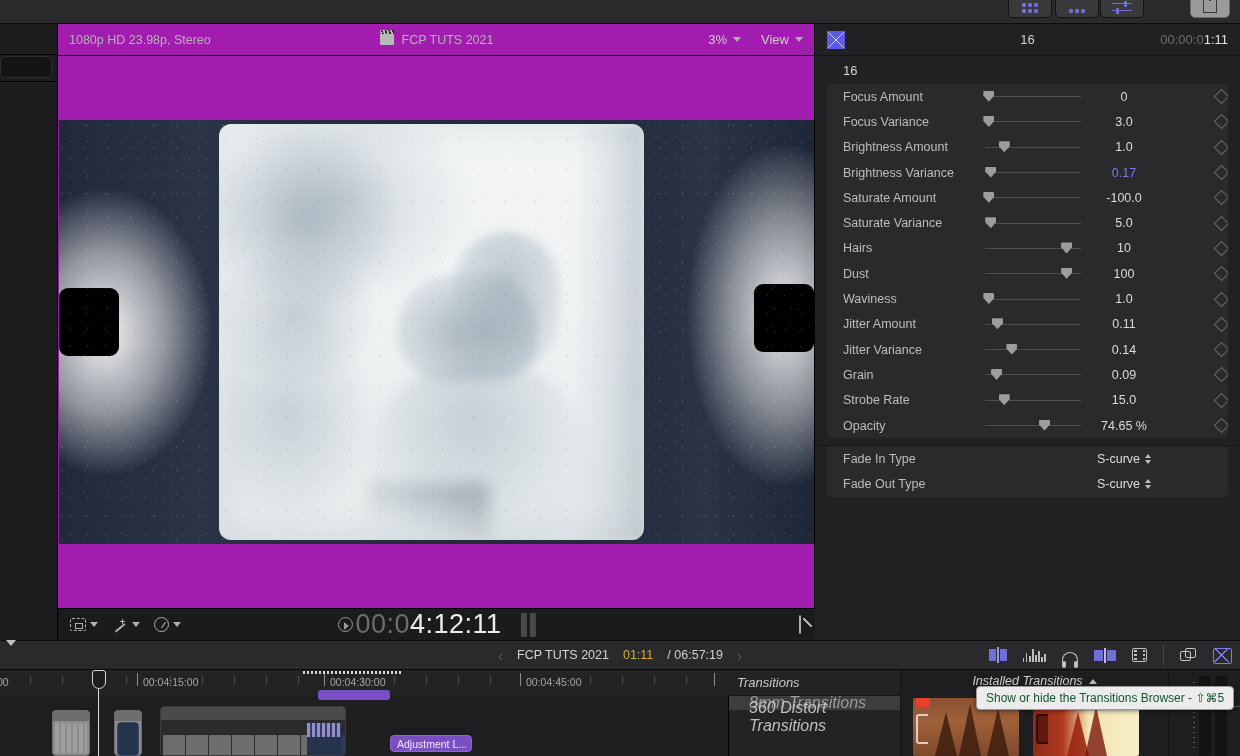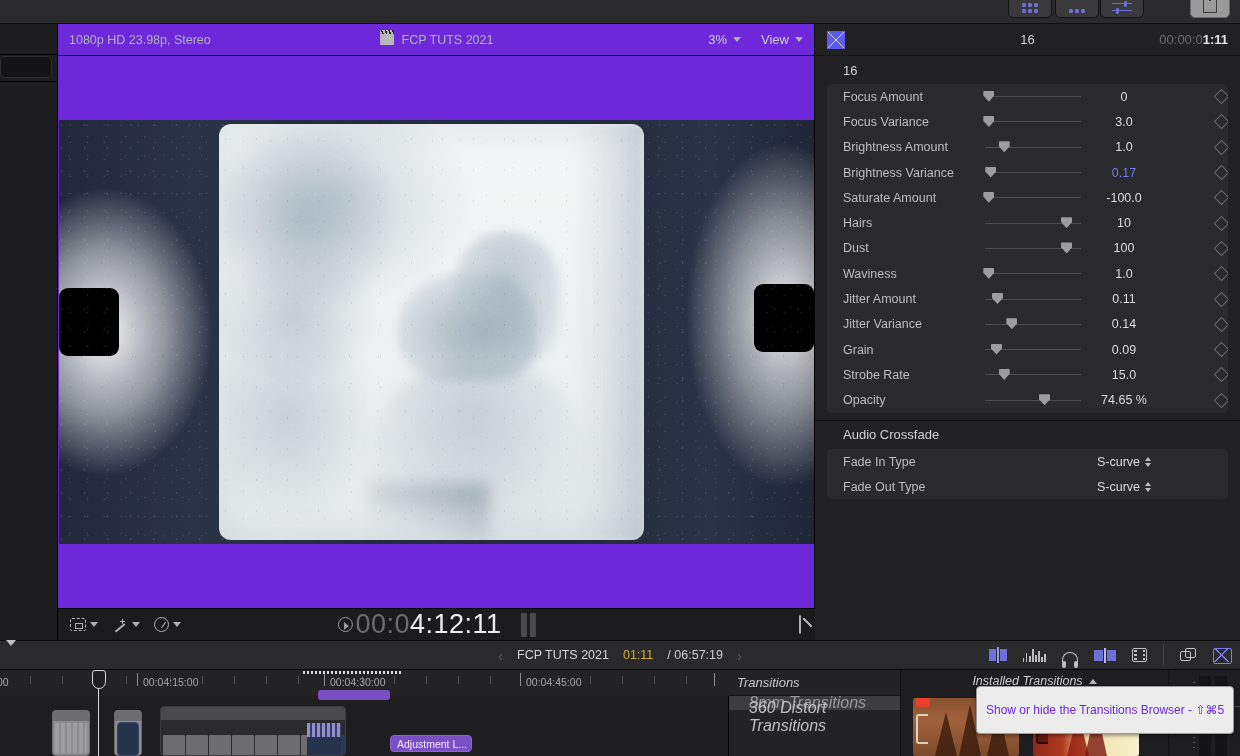--- a/index.html
+++ b/index.html
@@ -52,21 +52,21 @@
   .stub-searchbar {
     position: absolute; left: 0; top: 32px; width: 52px; height: 22px;
     background: #141416; border: 1px solid #2e2e30; border-radius: 5px;
   }
   .stub-row-top { position: absolute; left:0; top: 0; width: 58px; height: 31px; border-bottom: 1px solid #000; }
   .stub-row-bot { position: absolute; left:0; top: 57px; width: 58px; height: 559px; border-top: 1px solid #000; }
 
   
   .viewer {
     position: absolute; left: 58px; top: 24px; width: 757px; height: 616px;
-    background: #6d28d9; border-right: 1px solid #000;
+    background: #a21caf; border-right: 1px solid #000;
   }
   .viewer-info {
     position: absolute; left: 0; top: 0; width: 757px; height: 32px;
     border-bottom: 1px solid #000;
     display: flex; align-items: center;
     font-size: 12.5px; color: #b4b4b4;
   }
   .vi-format { margin-left: 11px; }
   .vi-center { position: absolute; left: 50%; transform: translateX(-50%); display: flex; align-items: center; gap: 8px; }
   .clapper {
@@ -223,21 +223,21 @@
     background: linear-gradient(45deg, transparent 49%, #d6d6f8 49%, #d6d6f8 52%, transparent 52%);
   }
   .insp-icon::after {
     background: linear-gradient(-45deg, transparent 49%, #d6d6f8 49%, #d6d6f8 52%, transparent 52%);
   }
   .insp-title {
     position: absolute; left: 50%; transform: translateX(-50%);
     font-size: 13px; color: #d0d0d0;
   }
   .insp-tc { position: absolute; right: 12px; font-size: 13px; color: #6e6e70; }
-  .insp-tc b { color: #e4e4e4; font-weight: 700; }
+  .insp-tc b { color: #e4e4e4; font-weight: 400; }
 
   .insp-section-label {
     height: 28px; display: flex; align-items: center; padding-left: 28px;
     font-size: 13px; color: #d2d2d2;
   }
   .param-group {
     margin: 0 12px; background: #2a2a2c; border-radius: 5px; overflow: hidden;
   }
   .param-row {
     height: 25.3px; display: flex; align-items: center; position: relative;
@@ -431,22 +431,22 @@
   .am-bars { position: absolute; left: 30px; top: 6px; display: flex; gap: 4px; }
   .am-bars i { display: block; width: 12px; height: 80px; background: #141416; border-radius: 1px; }
   .am-scale { position: absolute; left: 16px; top: 30px; font-size: 10px; color: #8d8d8f; }
   .am-line { position: absolute; left: 26px; top: 36px; width: 46px; height: 1px; background: #4e4e50; }
   .am-ticks { position: absolute; left: 24px; top: 12px; width: 2px; height: 70px;
     background: repeating-linear-gradient(#5a5a5c 0 1px, transparent 1px 5px); }
 
   
   .tooltip {
     position: absolute; left: 976px; top: 686px;
-    background: #ececec; color: #6d28d9; font-size: 12px;
-    padding: 16px 9px; border-radius: 4px; border: 1px solid #9a9a9a;
+    background: #ececec; color: #14532d; font-size: 12px;
+    padding: 4px 9px; border-radius: 4px; border: 1px solid #9a9a9a;
     white-space: nowrap; z-index: 60;
     box-shadow: 0 1px 4px rgba(0,0,0,0.5);
   }
 </style>
 </head>
 <body>
 
 <div id="app">
 
   <div class="toolbar-strip">
@@ -605,20 +605,29 @@
         <div class="param-row">
           <span class="p-label">Saturate Amount</span>
           <span class="p-slider">
             <span class="p-track"></span>
             <span class="p-knob" style="left:4%"></span>
           </span>
           <span class="p-value">-100.0</span>
           <span class="p-key"></span>
         </div>
         <div class="param-row">
+          <span class="p-label">Saturate Variance</span>
+          <span class="p-slider">
+            <span class="p-track"></span>
+            <span class="p-knob" style="left:6%"></span>
+          </span>
+          <span class="p-value">5.0</span>
+          <span class="p-key"></span>
+        </div>
+        <div class="param-row">
           <span class="p-label">Hairs</span>
           <span class="p-slider">
             <span class="p-track"></span>
             <span class="p-knob" style="left:85%"></span>
           </span>
           <span class="p-value">10</span>
           <span class="p-key"></span>
         </div>
         <div class="param-row">
           <span class="p-label">Dust</span>
@@ -679,21 +688,20 @@
           <span class="p-slider">
             <span class="p-track"></span>
             <span class="p-knob" style="left:62%"></span>
           </span>
           <span class="p-value">74.65 %</span>
           <span class="p-key"></span>
         </div>
       </div>
 
     <div class="insp-divider"></div>
-    <div class="insp-section-label">Audio Crossfade</div>
     <div class="param-group" id="audio-param-list">
         <div class="param-row">
           <span class="p-label">Fade In Type</span>
           <span class="p-slider"></span>
           <span class="p-popup">
             <span>S-curve</span>
             <span class="updown">
               <i class="u"></i>
               <i class="d"></i>
             </span>

